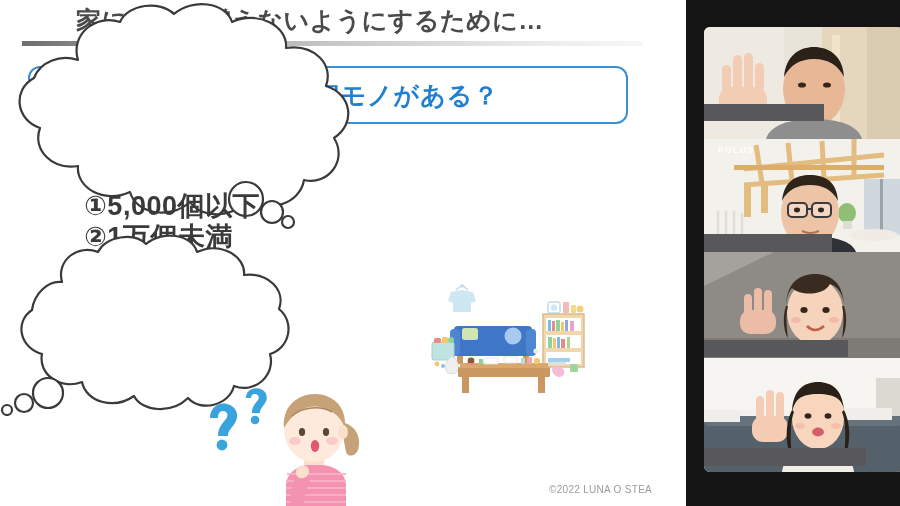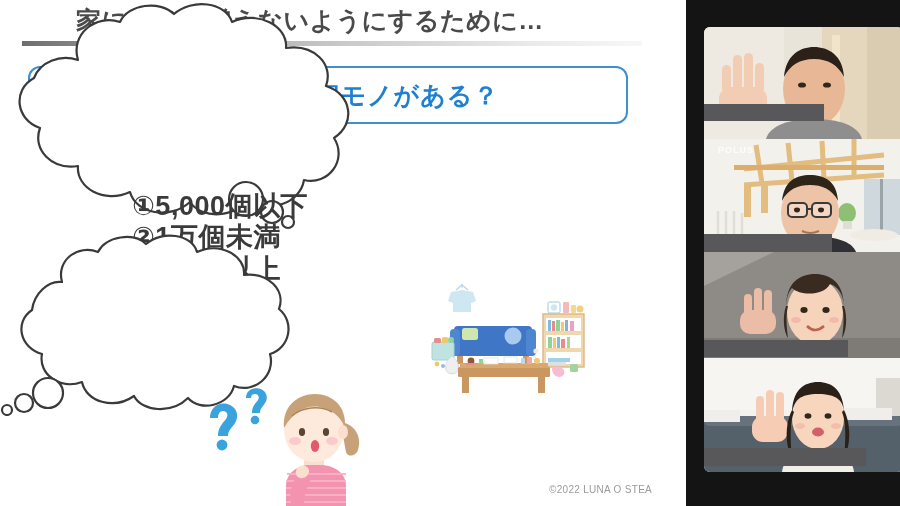--- a/index.html
+++ b/index.html
@@ -82,21 +82,21 @@
     position: absolute;
     left: 84px;
     top: 191px;
     line-height: 1.16;
     font-size: 27px;
     font-weight: bold;
     color: #3a3a3a;
     letter-spacing: 0.5px;
     white-space: nowrap;
   }
-  .options .opt { display: block; margin-left: 48px; }
+  .options .opt { display: block; }
 
   
   #room { position: absolute; left: 424px; top: 282px; width: 172px; height: 116px; }
 
   
   #girl { position: absolute; left: 262px; top: 382px; width: 108px; height: 124px; }
   #qmarks { position: absolute; left: 202px; top: 386px; width: 76px; height: 76px; }
 
   .copyright {
     position: absolute;

